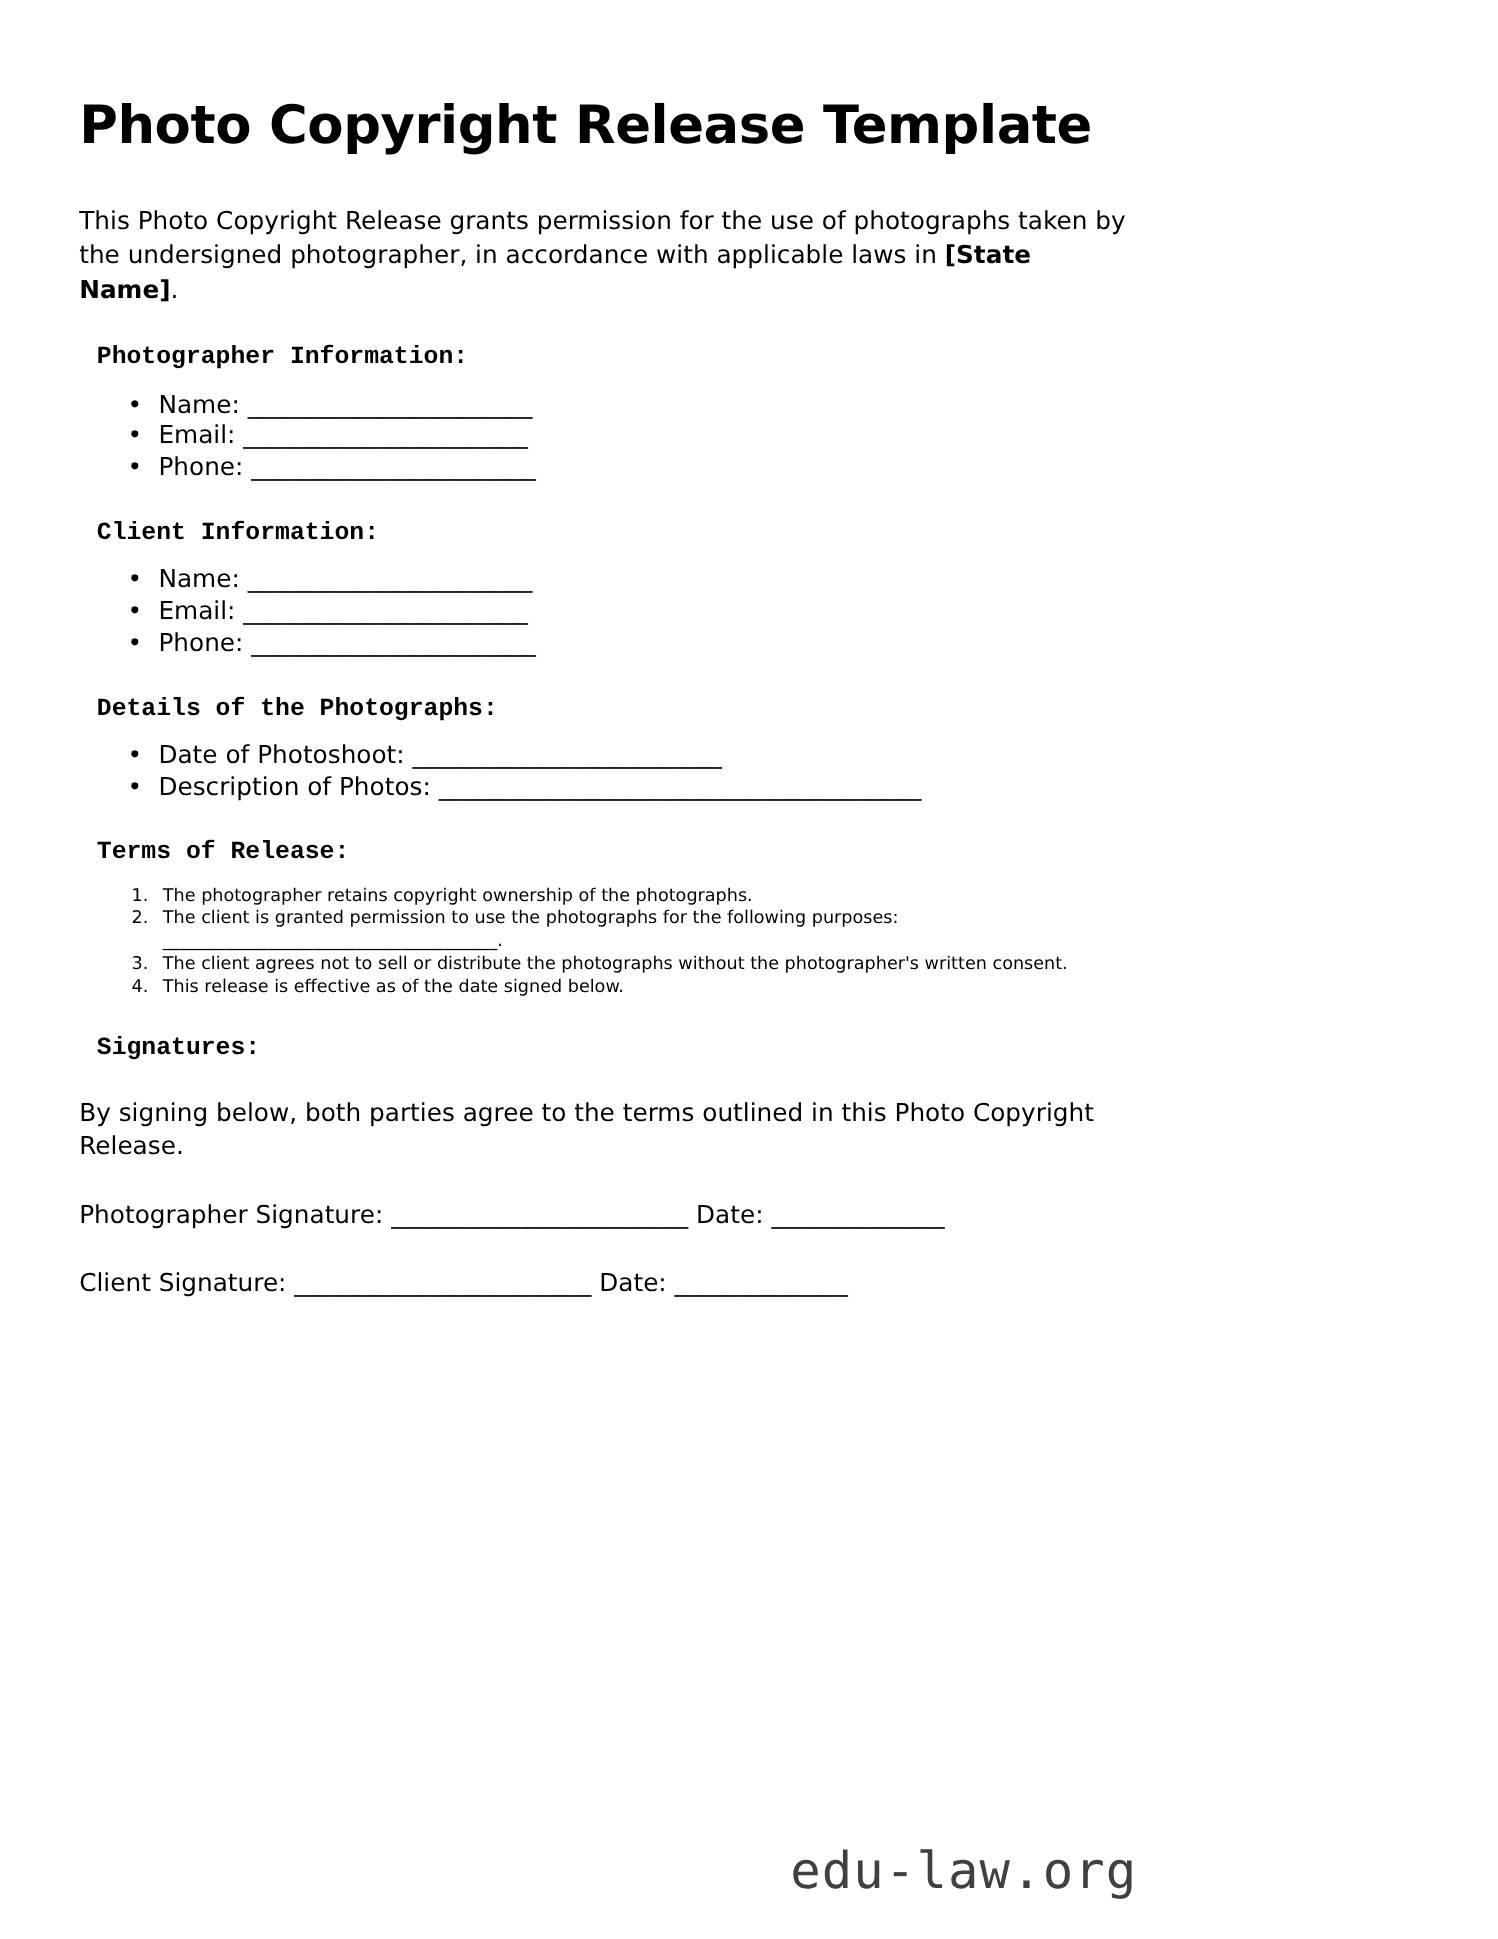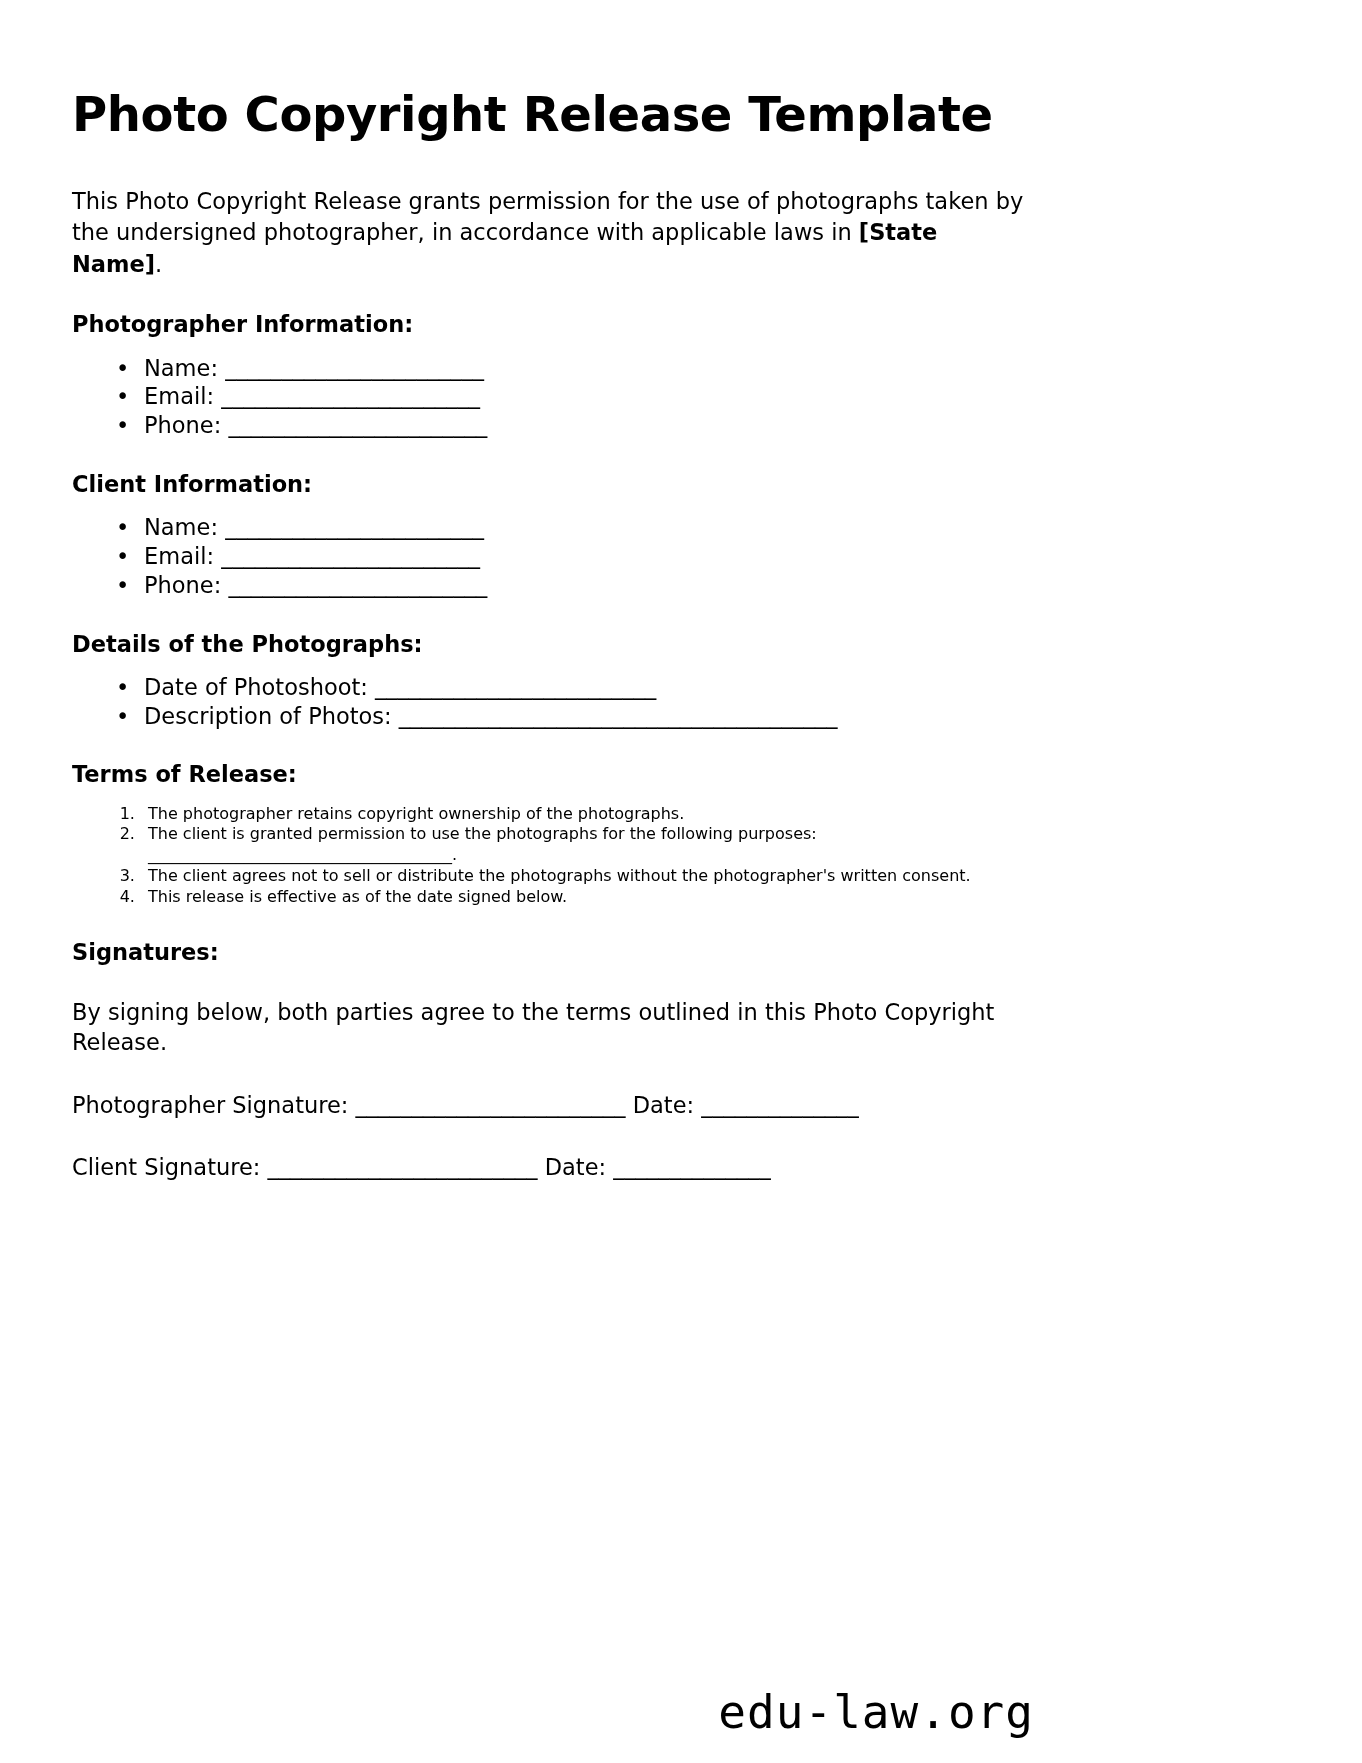--- a/index.html
+++ b/index.html
@@ -36,22 +36,23 @@
     font-size: 22.5px;
     line-height: 1.40;
     margin: 44px 0 0 0;
     max-width: 1060px;
   }
   p.intro b { font-weight: bold; }
 
   h2.section {
     font-size: 22.5px;
     font-weight: bold;
-    margin: 30px 0 0 0;
+    margin: 30px 0 0 16px;
     line-height: 1.3;
+    font-family: Liberation Mono, monospace;
   }
 
   ul.fields {
     margin: 14px 0 0 0;
     padding-left: 72px;
     list-style: none;
   }
   ul.fields li {
     font-size: 22.5px;
     line-height: 1.28;
@@ -89,24 +90,24 @@
     font-size: 22.5px;
     line-height: 1.35;
     margin: 30px 0 0 0;
   }
 
   .blank { letter-spacing: 0px; }
 
   .watermark {
     position: absolute;
     right: 86px;
-    bottom: 24px;
+    bottom: 36px;
     font-family: "DejaVu Sans Mono", monospace;
     font-size: 46px;
-    color: #000000;
+    color: #404040;
     letter-spacing: 1px;
     white-space: nowrap;
   }
 </style>
 </head>
 <body>
 
 <div class="page">
 
   <h1 class="doc-title">Photo Copyright Release Template</h1>

